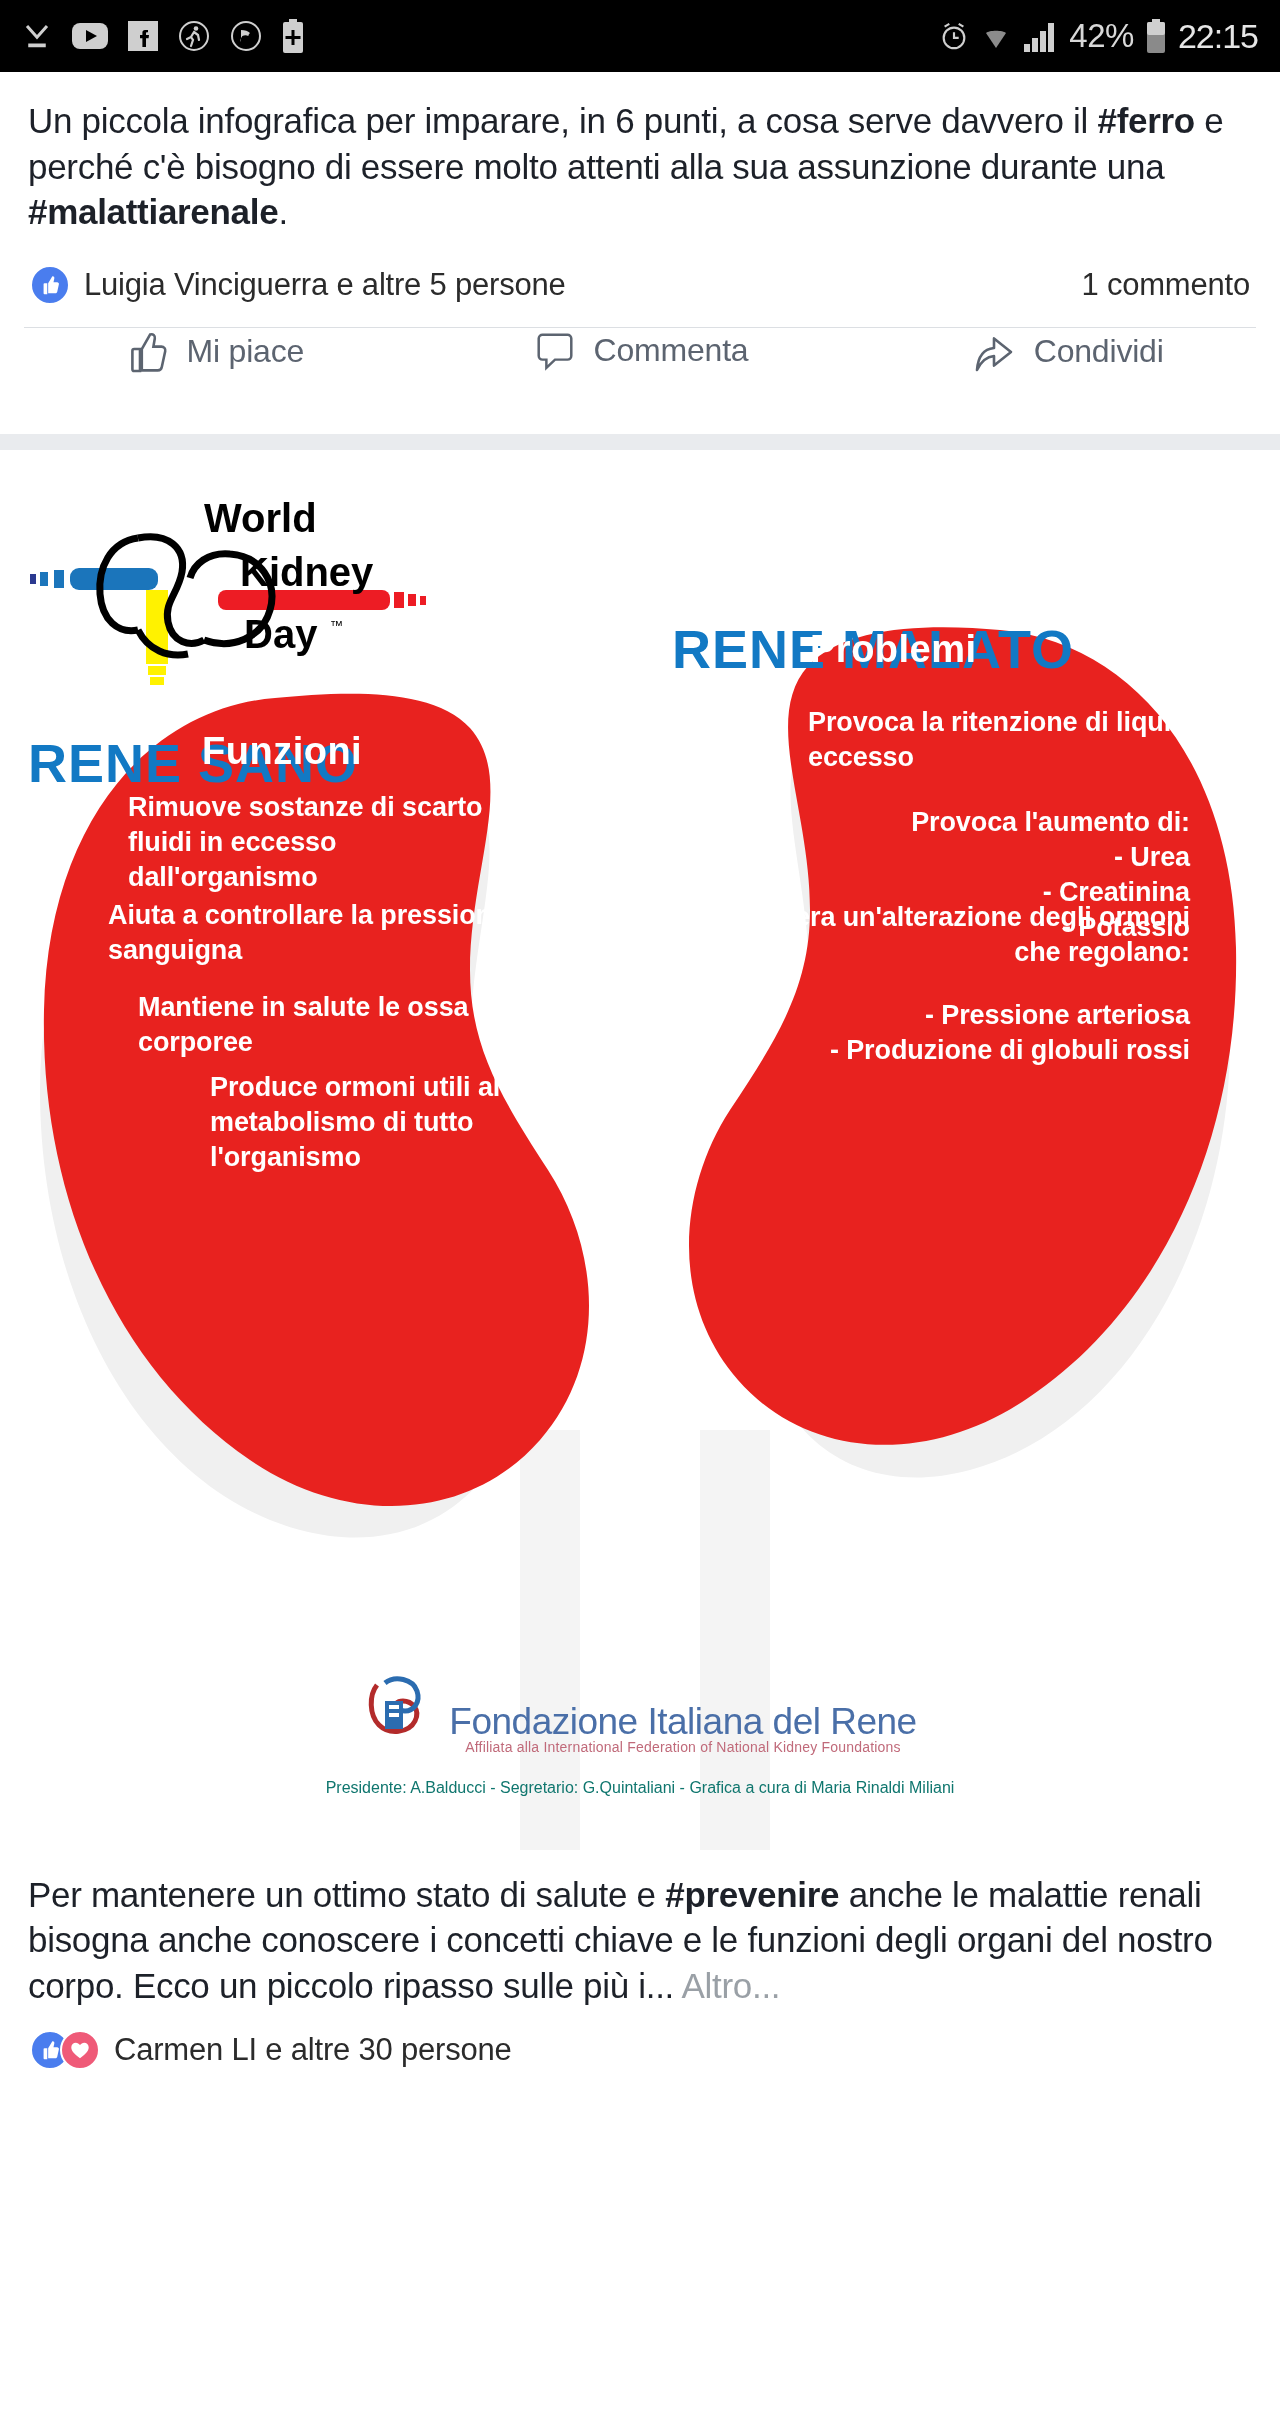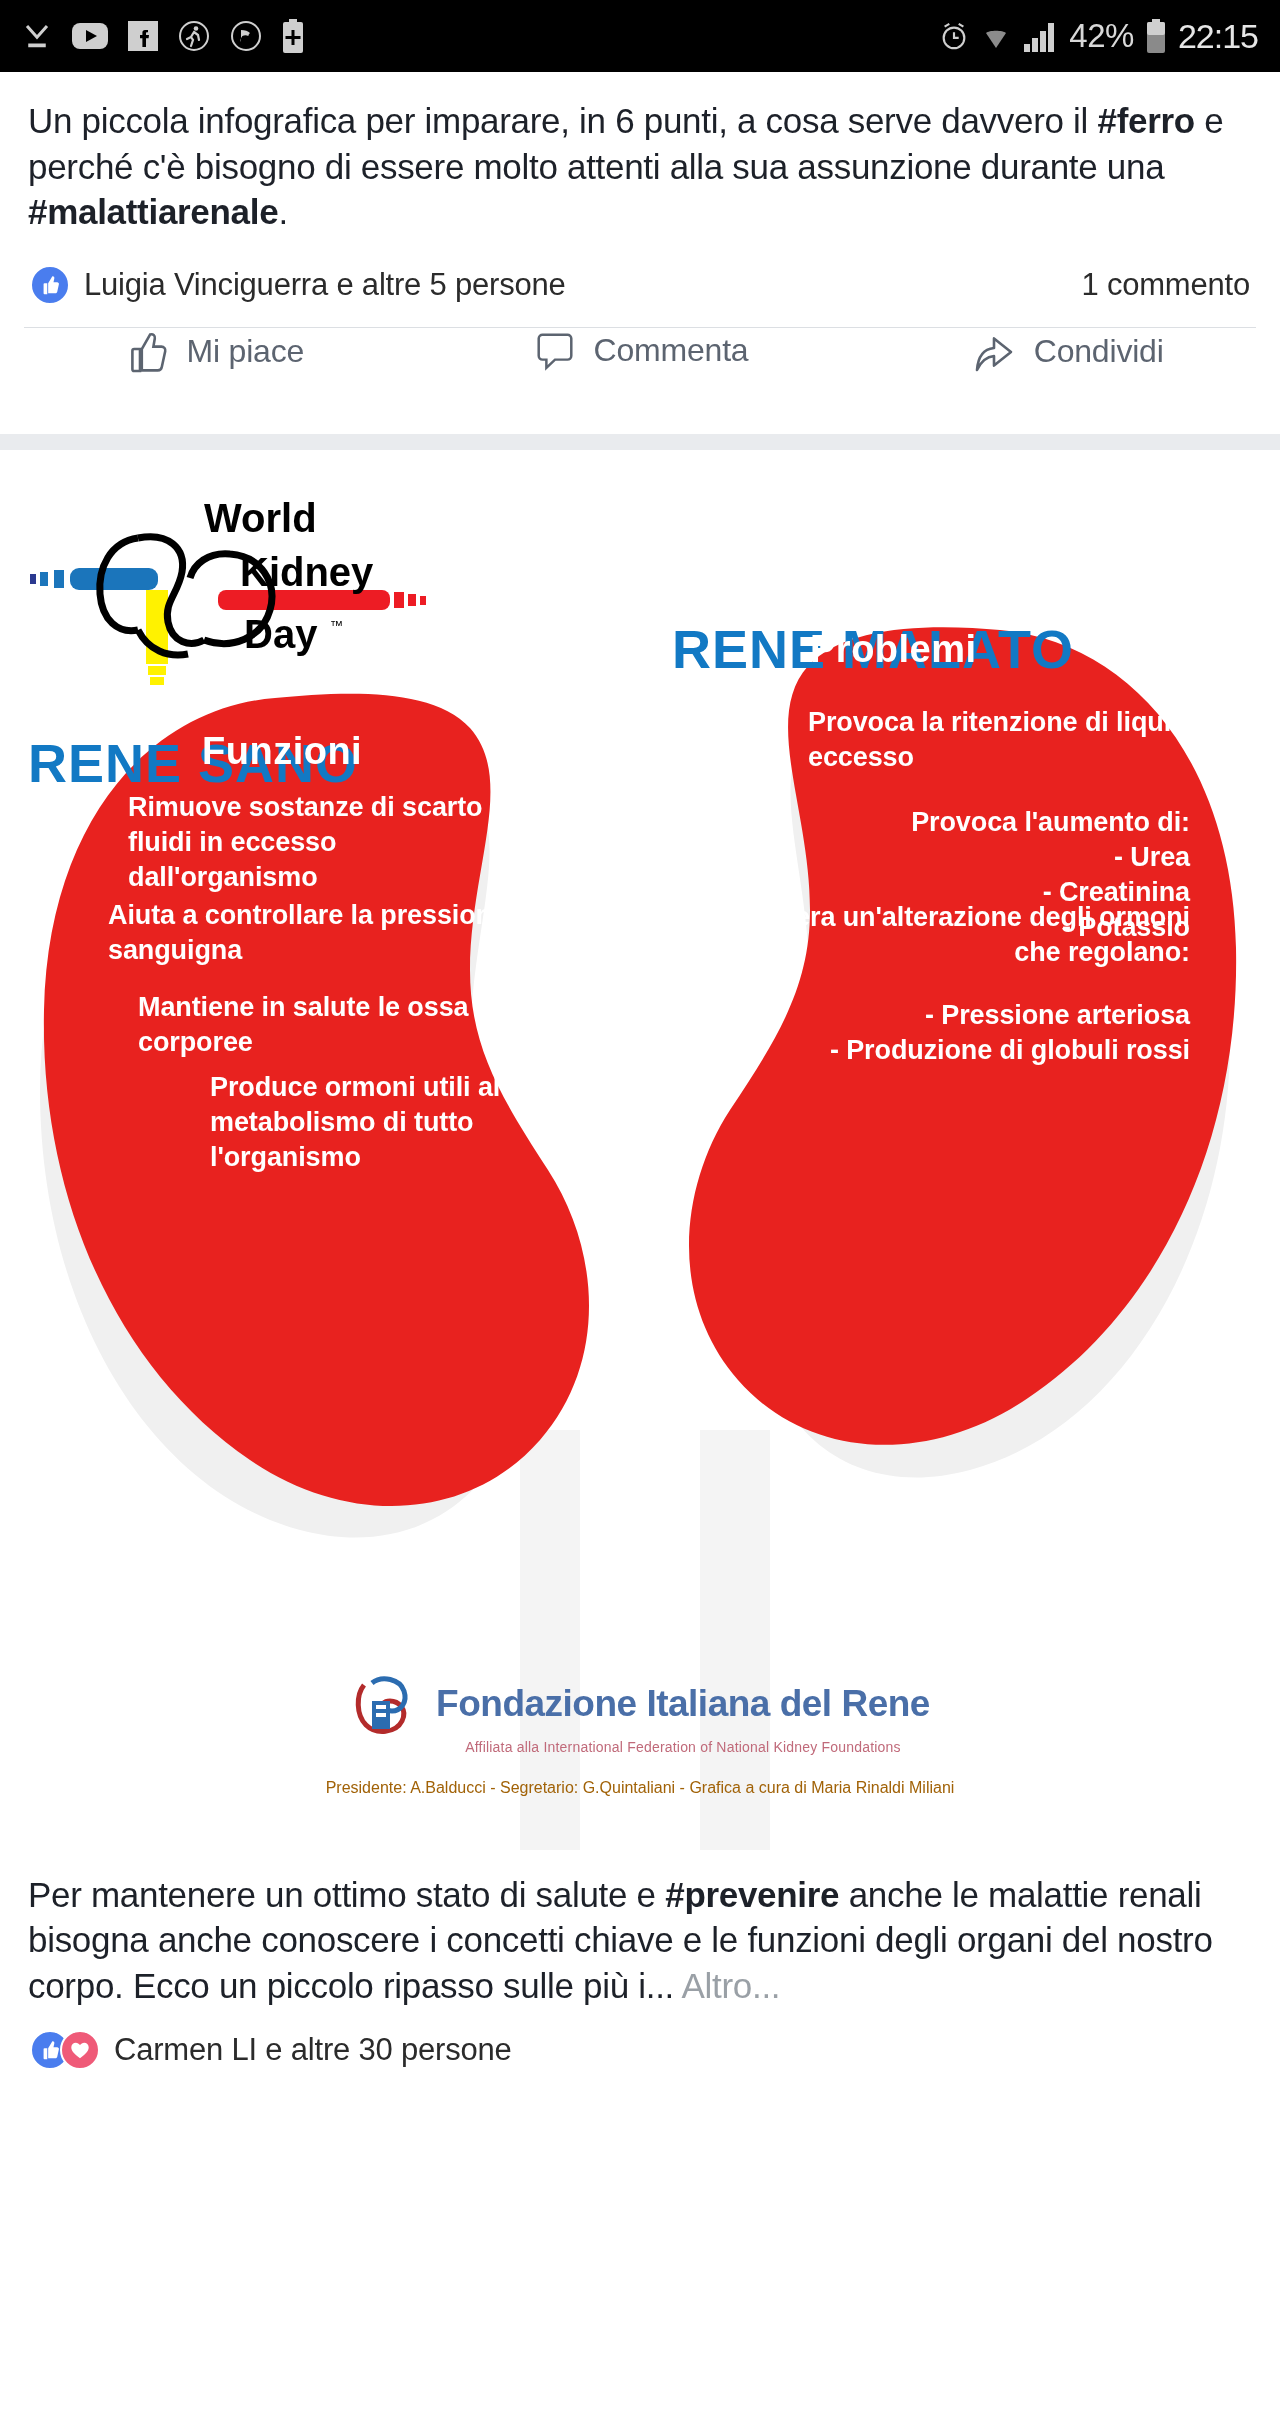--- a/index.html
+++ b/index.html
@@ -132,29 +132,29 @@
   .rb1 { left: 808px; top: 255px; width: 420px; }
   .rb2 { left: 770px; top: 355px; width: 420px; text-align: right; }
   .rb3 { left: 720px; top: 450px; width: 470px; text-align: right; }
   .rb4 { left: 700px; top: 548px; width: 490px; text-align: right; }
 
   
   .fond {
     position: absolute; left: 0; right: 0; top: 1215px;
     display: flex; flex-direction: column; align-items: center;
   }
-  .fond-row { display: flex; align-items: center; gap: 12px; font-weight: bold; }
+  .fond-row { display: flex; align-items: flex-end; gap: 12px; }
   .fond-name {
     font-size: 37px; color: #4a6fa8; letter-spacing: -0.5px;
   }
   .fond-sub {
     font-size: 14px; color: #c06a7a; letter-spacing: 0.2px; margin-top: -4px; margin-left: 86px;
   }
   .fond-credits {
-    font-size: 16px; color: #a16207; letter-spacing: 0px; margin-top: 24px;
+    font-size: 16px; color: #0f766e; letter-spacing: 0px; margin-top: 24px;
   }
 
   
   .post2 { padding: 22px 28px 0 28px; }
   .altro { color: #9aa0a6; }
 
   .meta-row2 {
     display: flex; align-items: center; padding: 22px 30px 0 30px;
   }
 </style>

